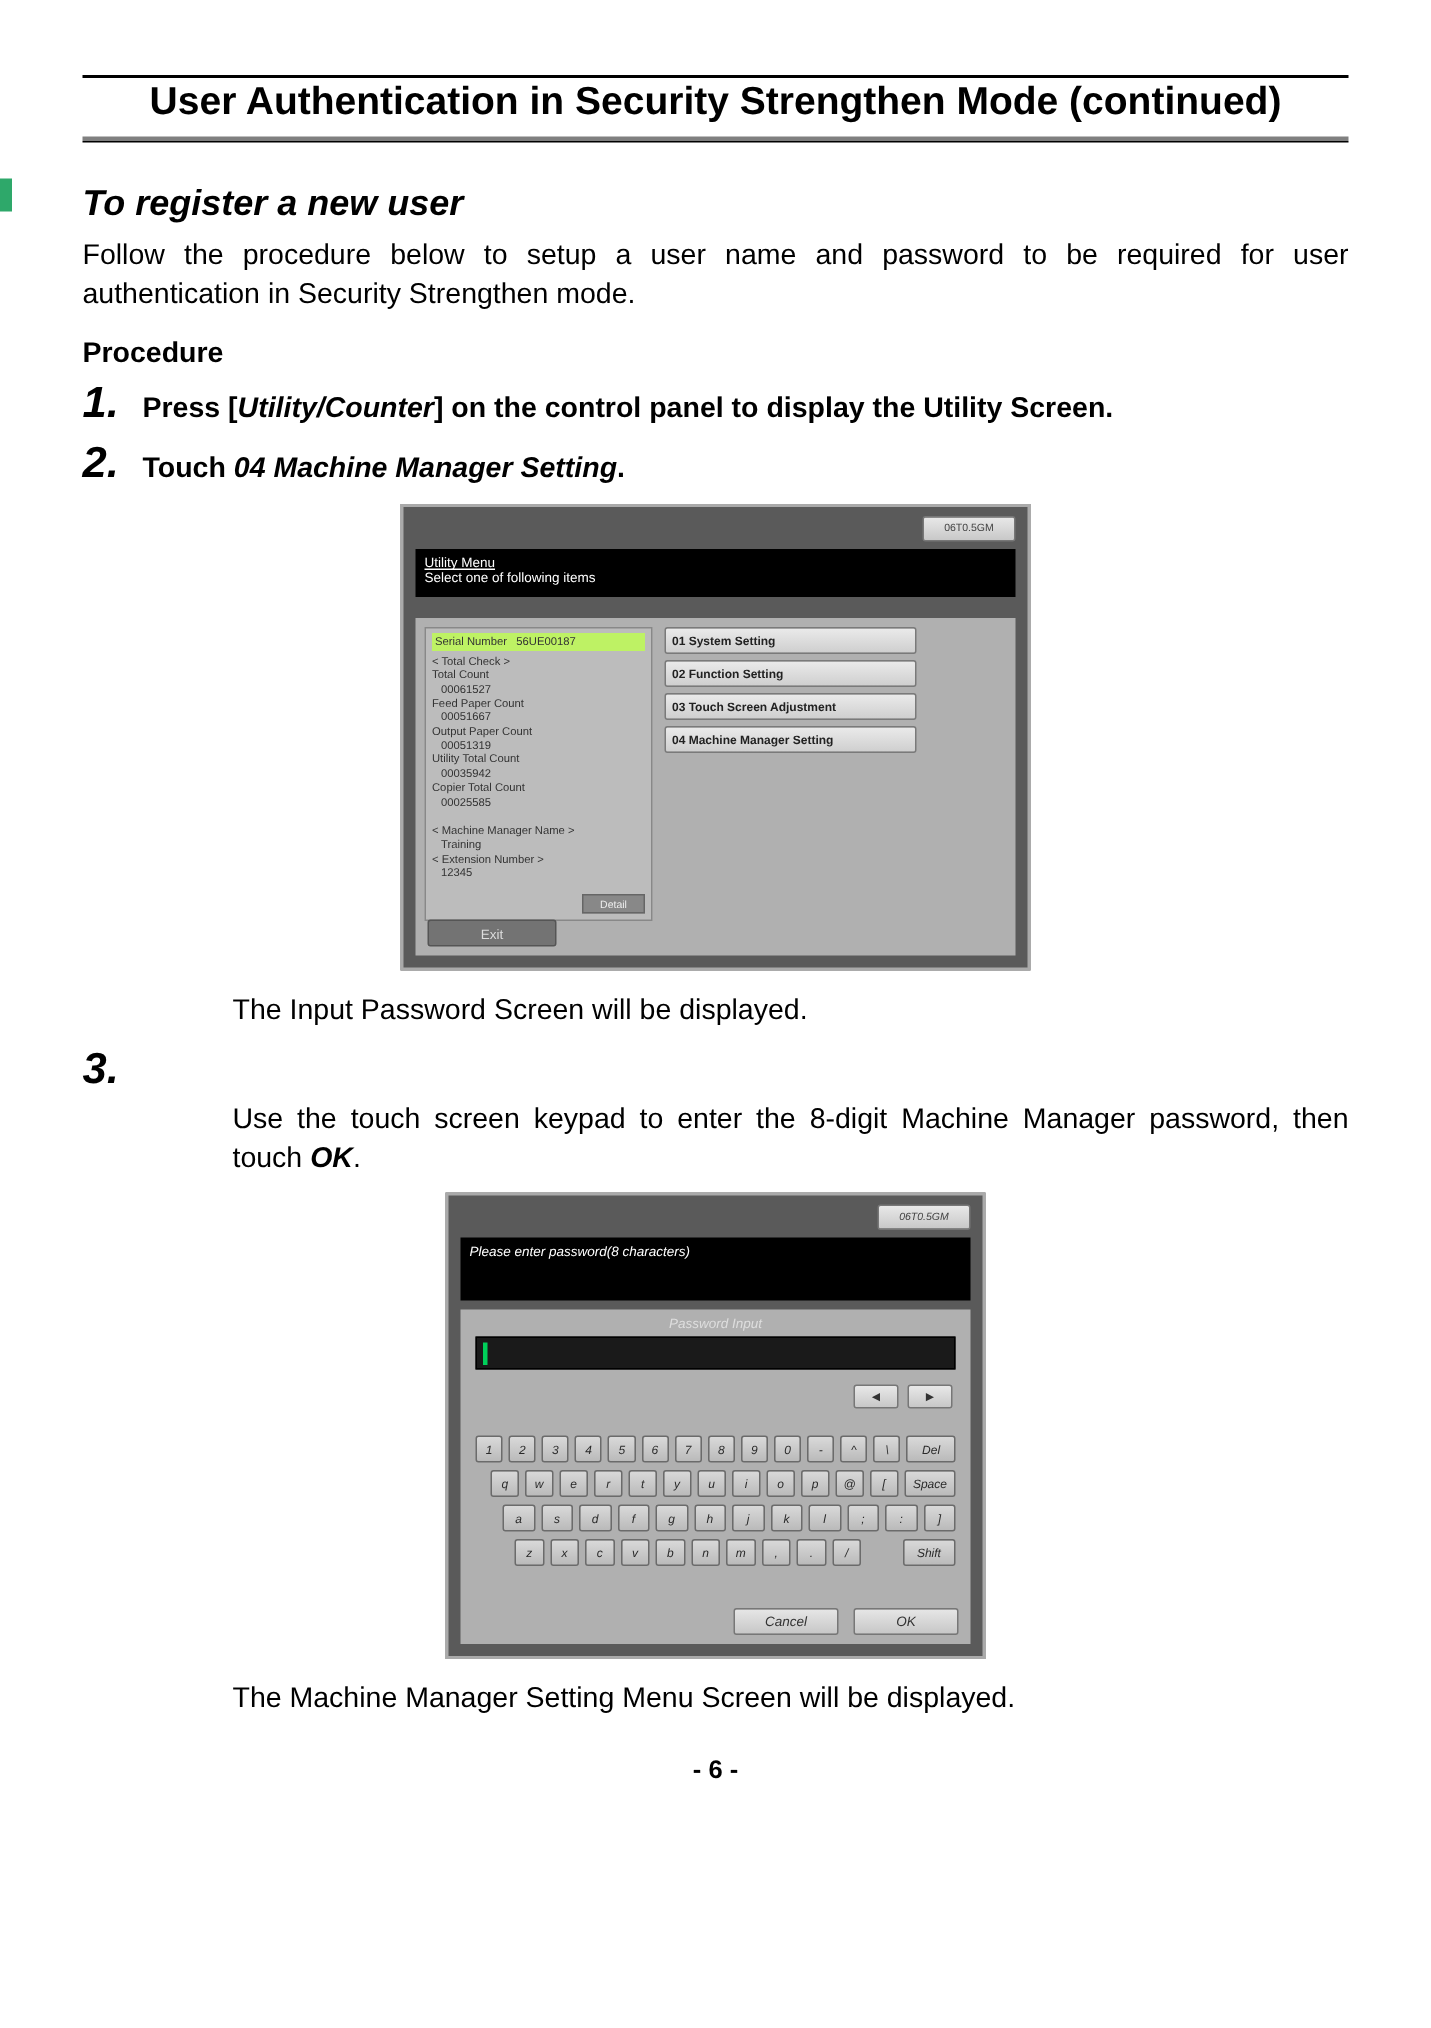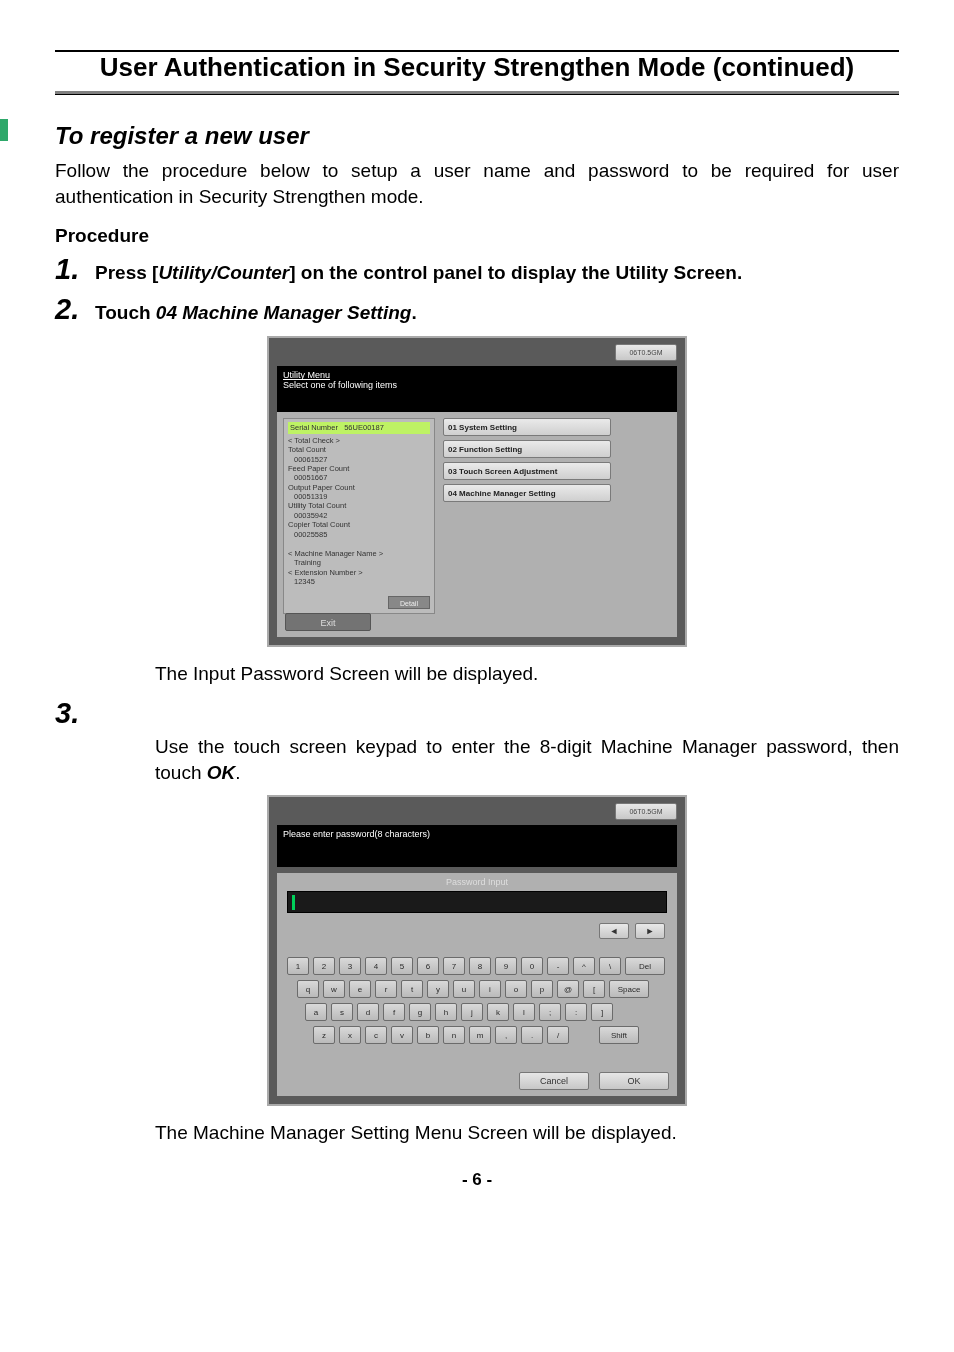--- a/index.html
+++ b/index.html
@@ -17,32 +17,32 @@
   .step-num { font-size: 29px; font-weight: bold; font-style: italic; width: 40px; flex: 0 0 40px; }
   .step-text { font-size: 19px; font-weight: bold; line-height: 1.4; flex: 1; }
   .step-text em { font-style: italic; }
   .step-body { margin-left: 100px; font-size: 19px; line-height: 1.35; margin-top: 4px; margin-bottom: 10px; text-align: justify; }
   .step-body em { font-style: italic; font-weight: bold; }
 
   
   .shot { display: block; margin: 10px auto 14px auto; border: 2px solid #aaa; background: #5a5a5a; position: relative; }
   .shot1 { width: 420px; height: 311px; }
   .job-btn { position: absolute; top: 6px; right: 8px; width: 62px; height: 17px; background: linear-gradient(#e8e8e8,#c8c8c8); border: 1px solid #777; border-radius: 2px; font-size: 7px; text-align: center; line-height: 16px; color: #444; }
-  .black-bar1 { position: absolute; top: 28px; left: 8px; right: 8px; height: 46px; background: #000; color: #fff; font-size: 9px; padding: 4px 6px; }
+  .black-bar1 { position: absolute; top: 28px; left: 8px; right: 8px; height: 32px; background: #000; color: #fff; font-size: 9px; padding: 4px 6px; }
   .ub-title { color:#fff; text-decoration: underline; }
   .s1-body { position: absolute; top: 74px; left: 8px; right: 8px; bottom: 8px; background: #b0b0b0; }
   .s1-left { position: absolute; top: 6px; left: 6px; width: 152px; height: 196px; border: 1px solid #888; background: #bcbcbc; font-size: 7.5px; color: #333; padding: 3px 4px; line-height: 1.25; }
   .s1-left .sn { background: #bef264; padding: 1px 2px; margin-bottom: 2px; }
   .detail-btn { position: absolute; right: 4px; bottom: 4px; width: 42px; height: 13px; background: #888; color: #eee; font-size: 7px; text-align: center; line-height: 13px; border: 1px solid #666; }
   .s1-btns { position: absolute; top: 6px; left: 166px; width: 168px; }
   .menu-btn { height: 18px; margin-bottom: 4px; background: linear-gradient(#eaeaea,#cfcfcf); border: 1px solid #7a7a7a; border-radius: 2px; font-size: 8px; color: #222; padding-left: 4px; line-height: 17px; font-weight: bold; }
   .exit-btn { position: absolute; left: 8px; bottom: 6px; width: 86px; height: 18px; background: #737373; color: #ddd; font-size: 9px; text-align: center; line-height: 18px; border: 1px solid #555; border-radius: 2px; }
 
   
-  .shot2 { width: 420px; height: 311px; }
+  .shot2 { width: 360px; height: 311px; font-style: italic; }
   .black-bar2 { position: absolute; top: 28px; left: 8px; right: 8px; height: 42px; background: #000; color: #fff; font-size: 9px; padding: 4px 6px; }
   .s2-body { position: absolute; top: 76px; left: 8px; right: 8px; bottom: 8px; background: #b0b0b0; }
   .pw-label { position: absolute; top: 4px; left: 50%; transform: translateX(-50%); font-size: 9px; color: #dedede; }
   .pw-field-wrap { position: absolute; top: 18px; left: 10px; right: 10px; height: 22px; background: #1a1a1a; border: 1px solid #000; }
   .pw-cursor { position: absolute; left: 4px; top: 3px; width: 3px; height: 15px; background: #00d05a; }
   .arrows { position: absolute; top: 50px; right: 12px; display: flex; gap: 6px; }
   .arrow-btn { width: 30px; height: 16px; background: linear-gradient(#e8e8e8,#c8c8c8); border: 1px solid #777; border-radius: 2px; font-size: 9px; text-align: center; line-height: 14px; color: #333; }
   .kb { position: absolute; top: 84px; left: 10px; right: 10px; }
   .kb-row { display: flex; margin-bottom: 5px; }
   .key { height: 18px; background: linear-gradient(#d9d9d9,#bababa); border: 1px solid #6b6b6b; border-radius: 2px; font-size: 8px; color: #2a2a2a; text-align: center; line-height: 17px; margin-right: 4px; }

